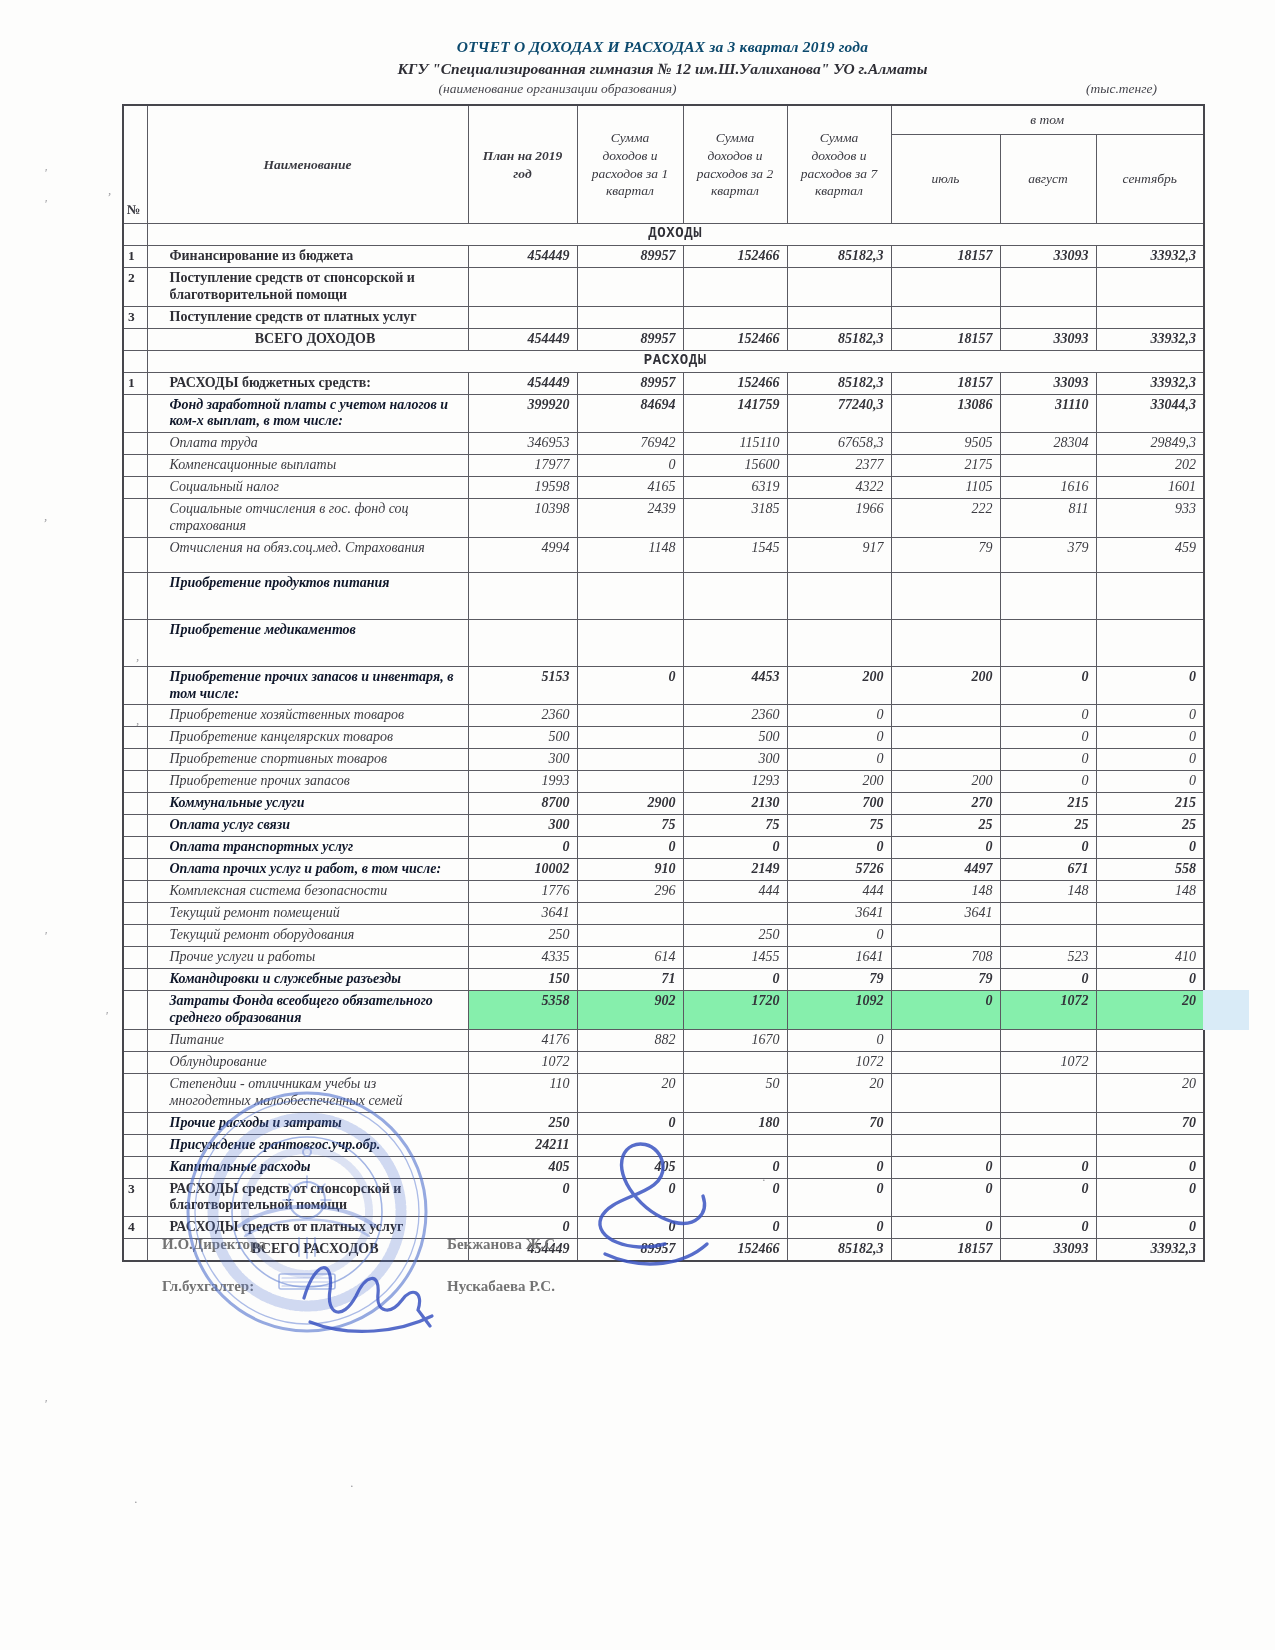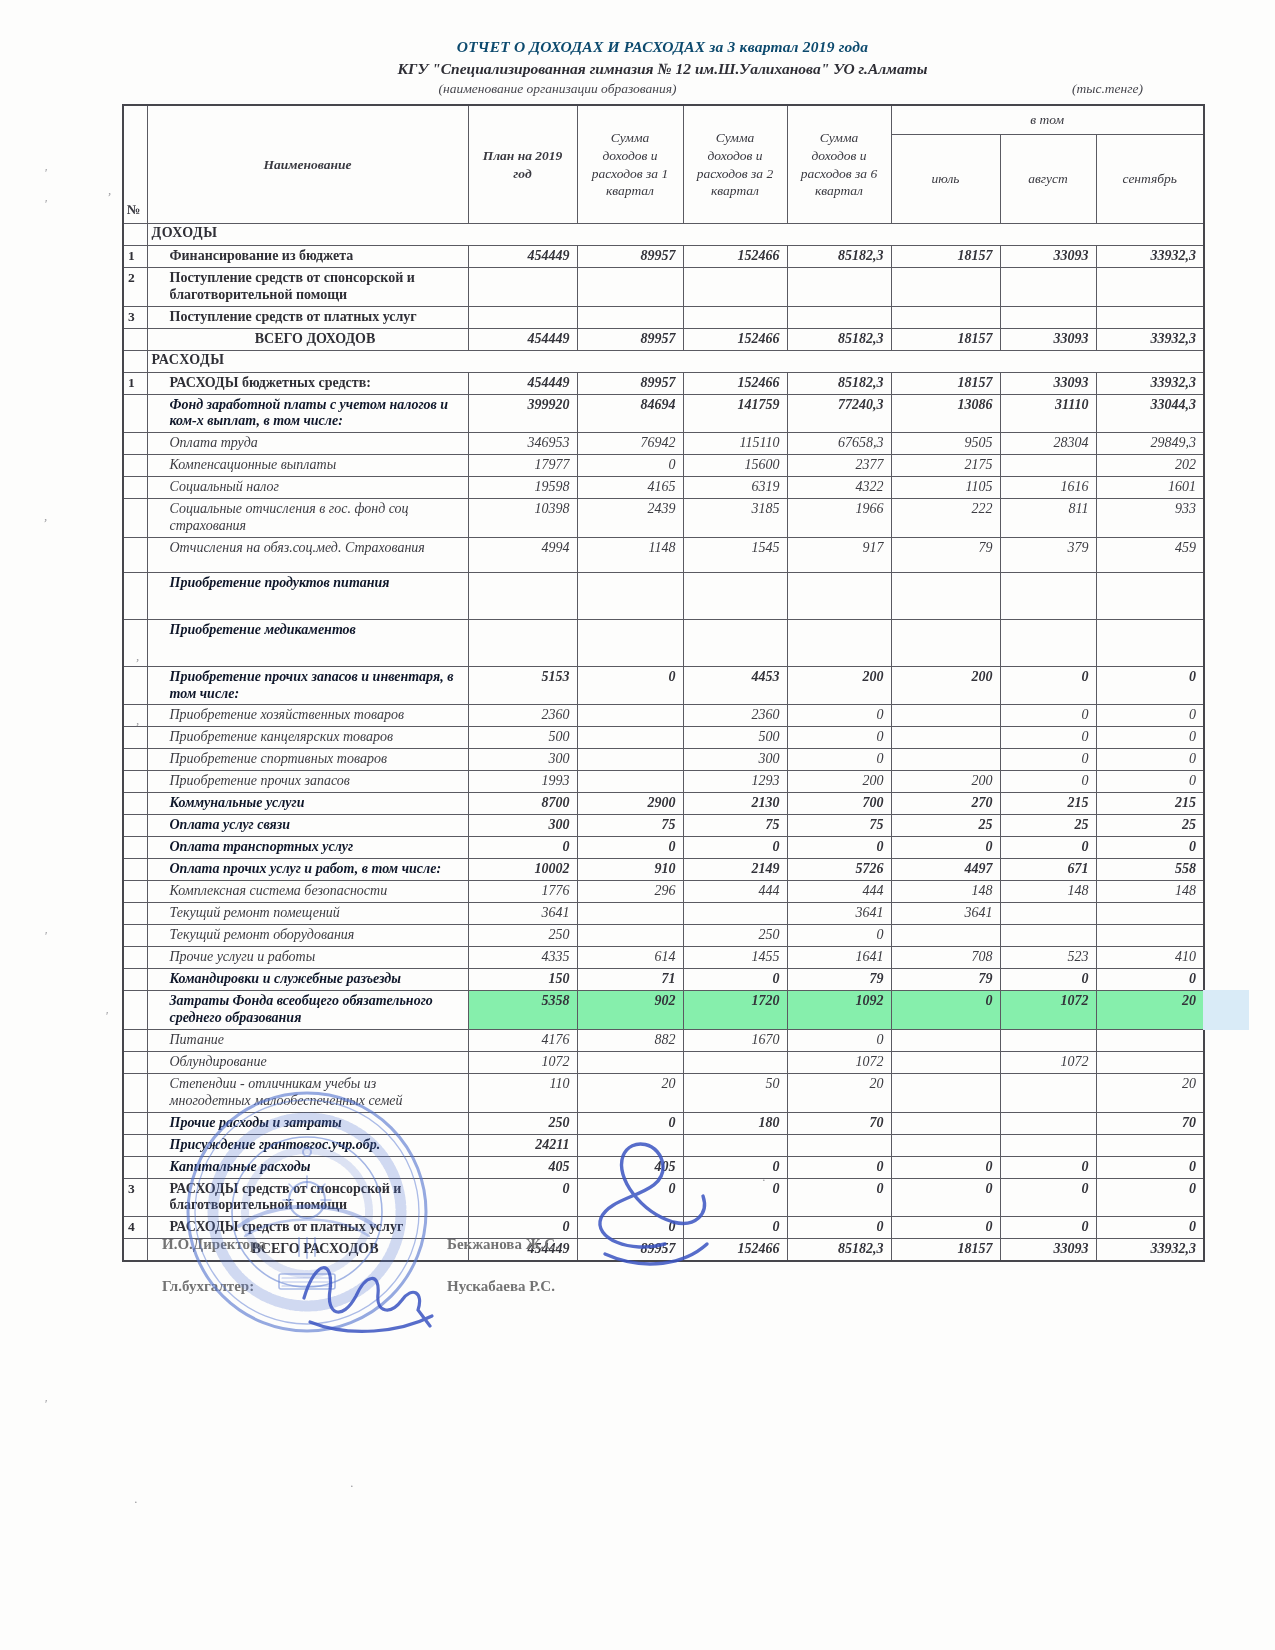--- a/index.html
+++ b/index.html
@@ -10,21 +10,21 @@
     color:#3c3c42;
   }
   .page{position:absolute;inset:0;}
 
   
   .doc-header{position:absolute;top:38px;left:122px;width:1081px;text-align:center;}
   .doc-title{font-size:15.5px;font-weight:bold;font-style:italic;color:#0c4a6e;letter-spacing:.2px;}
   .doc-org{font-size:15.5px;font-weight:bold;font-style:italic;color:#2e2e35;margin-top:4px;}
   .caption-row{position:relative;margin-top:3px;font-style:italic;font-size:13.5px;color:#46464d;height:18px;}
   .doc-caption{display:inline-block;transform:translateX(-105px);}
-  .doc-units{position:absolute;right:60px;top:0;}
+  .doc-units{position:absolute;right:46px;top:0;}
 
   
   table.report{
     position:absolute;top:104px;left:122px;width:1081px;
     border-collapse:collapse;table-layout:fixed;
     border:2px solid #46464c;
   }
   .report th,.report td{border:1px solid #5a5a61;}
   thead th{
     font-weight:normal;font-style:italic;font-size:13.5px;line-height:1.3;
@@ -38,22 +38,22 @@
     font-size:14px;font-style:italic;line-height:1.2;height:17px;
     padding:2px 7px;vertical-align:top;color:#3c3c42;
   }
   td.num{font-style:normal;font-weight:bold;text-align:left;padding:2px 2px 2px 4px;font-size:13.5px;color:#2f2f36;}
   td.name{text-align:left;padding-left:22px;}
   td.v{text-align:right;}
   td.vb{font-weight:bold;color:#33333a;}
   td.nb{font-style:normal;font-weight:bold;color:#2f2f36;}
   td.nbi{font-weight:bold;color:#0f172a;margin-top:48px;}
   td.section-label{
-    text-align:left;font-style:normal;font-weight:bold;font-size:14px;
-    letter-spacing:.6px;color:#2f2f36;padding:1px 4px;height:16px;
+    text-align:center;font-style:normal;font-weight:bold;font-size:14px;
+    letter-spacing:.6px;color:#2f2f36;padding:1px 4px;height:16px;font-family:Liberation Mono, monospace;
   }
   td.total-name{text-align:center;font-style:normal;font-weight:bold;color:#2f2f36;}
   tr.sz-tall td{height:42px;}
   tr.sz-m td{height:30px;margin-left:31px;}
   td.hl{background:#86efac;}
   td.hl-last{position:relative;}
   td.hl-last::after{
     content:"";position:absolute;left:100%;top:-1px;bottom:-1px;width:46px;
     background:#d9ebf7;pointer-events:none;
   }
@@ -100,21 +100,21 @@
         <col style="width:96px">
         <col style="width:108px">
     </colgroup>
     <thead>
       <tr>
         <th rowspan="2" class="th-num">№</th>
         <th rowspan="2" class="th-name">Наименование</th>
         <th rowspan="2" class="th-plan">План на 2019 год</th>
         <th rowspan="2">Сумма доходов и расходов за 1 квартал</th>
         <th rowspan="2">Сумма доходов и расходов за 2 квартал</th>
-        <th rowspan="2">Сумма доходов и расходов за 6 квартал</th>
+        <th rowspan="2">Сумма доходов и расходов за 7 квартал</th>
         <th colspan="3" class="th-span">в том</th>
       </tr>
       <tr>
         <th class="th-month">июль</th>
         <th class="th-month">август</th>
         <th class="th-month">сентябрь</th>
       </tr>
     </thead>
     <tbody id="tbody">
         <tr>

